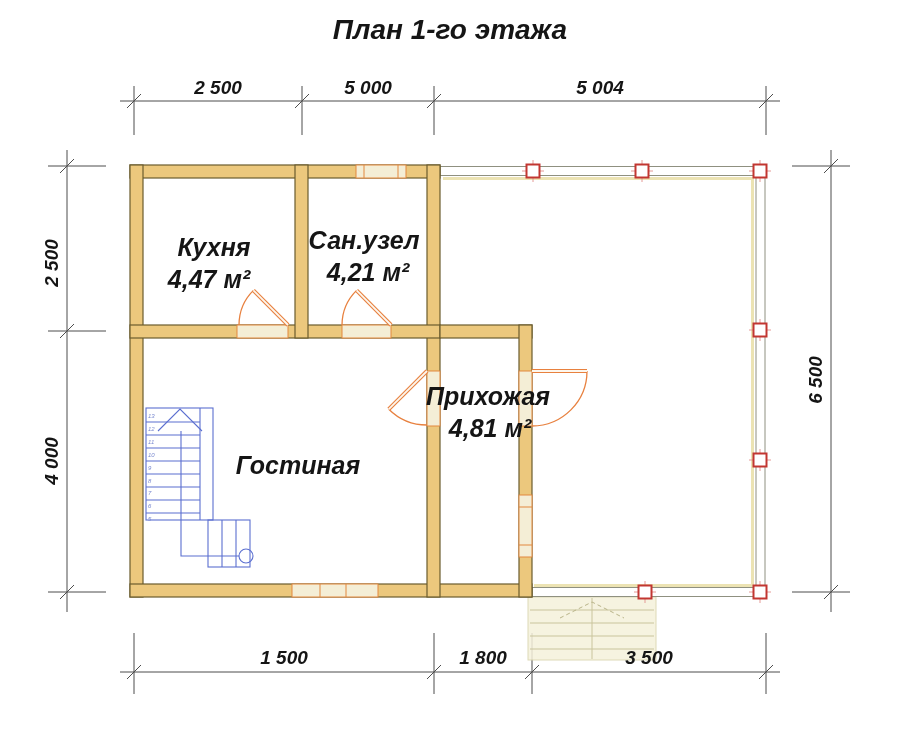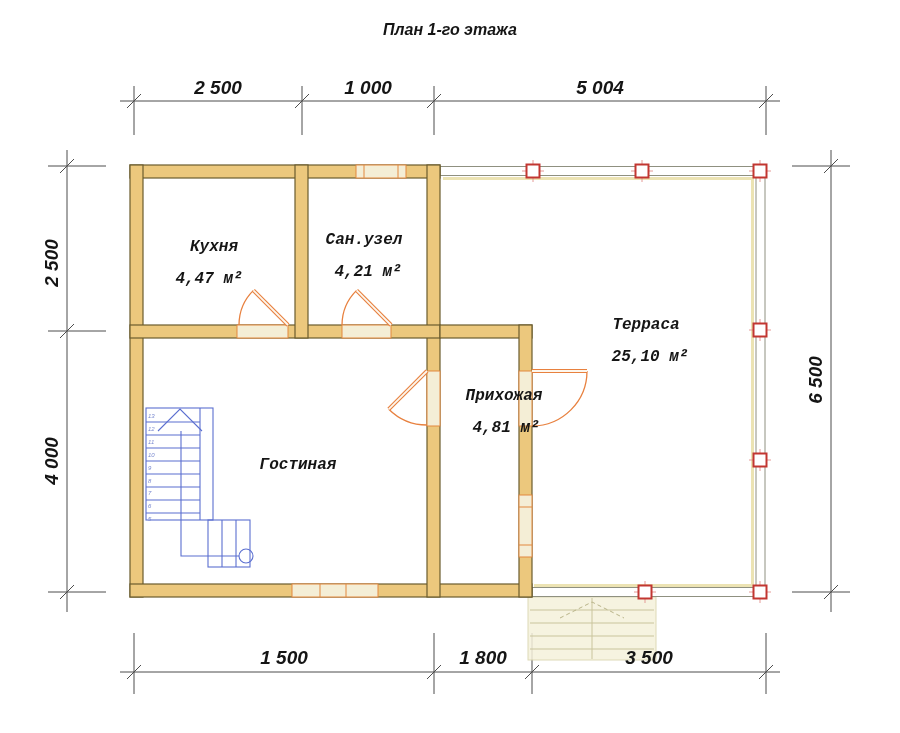--- a/index.html
+++ b/index.html
@@ -3,24 +3,24 @@
 <meta charset="utf-8">
 <style>
   html,body{margin:0;padding:0;background:#fff;}
   #canvas{
     position:relative;width:900px;height:733px;background:#ffffff;
     font-family:"Liberation Sans", sans-serif;overflow:hidden;
   }
   #plan-svg{position:absolute;left:0;top:0;}
   .lbl{position:absolute;transform:translate(-50%,-50%);color:#151515;
        font-weight:bold;font-style:italic;white-space:nowrap;}
-  .title{font-size:16px;}
+  .title{font-size:28px;}
   .dim{font-size:19px;}
   .dim.rot{transform:translate(-50%,-50%) rotate(-90deg);}
-  .room{font-size:16px;text-align:center;line-height:32px;font-family:Liberation Mono, monospace;}
+  .room{font-size:25px;text-align:center;line-height:32px;}
   .room .area{display:block;}
   .stair-nums{position:absolute;left:148px;top:410px;color:#7b8ad0;
        font-size:6px;font-style:italic;line-height:12.9px;}
   .stair-nums span{display:block;}
 </style>
 </head>
 <body>
 
 <div id="canvas">
 
@@ -183,45 +183,41 @@
       <rect x="208" y="520" width="42" height="47"></rect>
       <line x1="222" y1="520" x2="222" y2="567"></line>
       <line x1="236" y1="520" x2="236" y2="567"></line>
       <circle cx="246" cy="556" r="7"></circle>
     </g>
   </svg>
 
   <div class="lbl title" style="left:450px;top:30px">План 1-го этажа</div>
 
   <div class="lbl dim" style="left:218px;top:88px">2 500</div>
-  <div class="lbl dim" style="left:368px;top:88px">1 000</div>
+  <div class="lbl dim" style="left:368px;top:88px">5 000</div>
   <div class="lbl dim" style="left:600px;top:88px">5 004</div>
 
   <div class="lbl dim" style="left:284px;top:658px">1 500</div>
   <div class="lbl dim" style="left:483px;top:658px">1 800</div>
   <div class="lbl dim" style="left:649px;top:658px">3 500</div>
 
   <div class="lbl dim rot" style="left:52px;top:263px">2 500</div>
   <div class="lbl dim rot" style="left:52px;top:461px">4 000</div>
 
   <div class="lbl dim rot" style="left:816px;top:380px">6 500</div>
 
   <div class="lbl room" style="left:214px;top:263px">
     <span>Кухня</span>
     <span class="area" style="margin-left:-10px">4,47 м²</span>
   </div>
   <div class="lbl room" style="left:364px;top:256px">
     <span>Сан.узел</span>
     <span class="area" style="margin-left:8px">4,21 м²</span>
   </div>
-  <div class="lbl room" style="left:646px;top:341px">
-    <span>Терраса</span>
-    <span class="area" style="margin-left:8px">25,10 м²</span>
-  </div>
-  <div class="lbl room" style="left:504px;top:412px">
+  <div class="lbl room" style="left:488px;top:412px">
     <span>Прихожая</span>
     <span class="area" style="margin-left:4px">4,81 м²</span>
   </div>
   <div class="lbl room" style="left:298px;top:465px">
     <span>Гостиная</span>
   </div>
 
   <div class="stair-nums">
     <span>13</span>
     <span>12</span>

